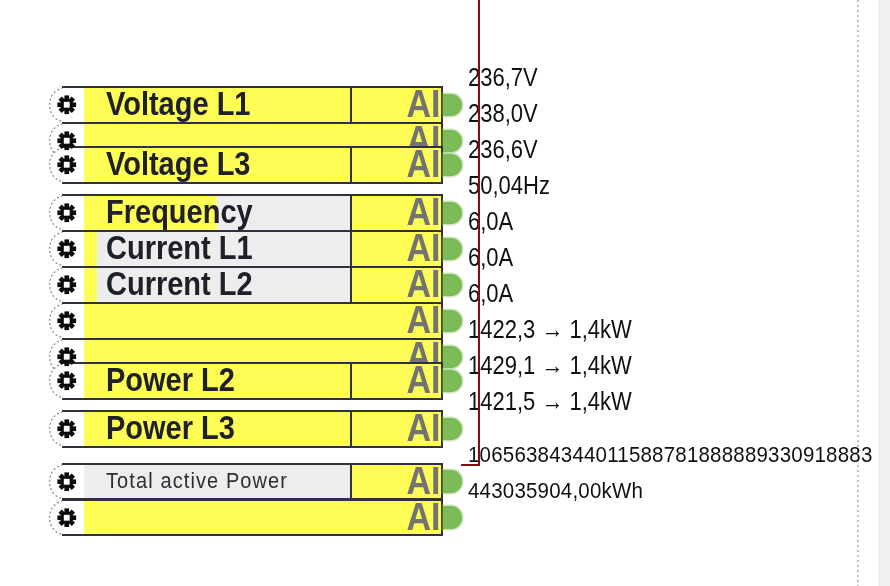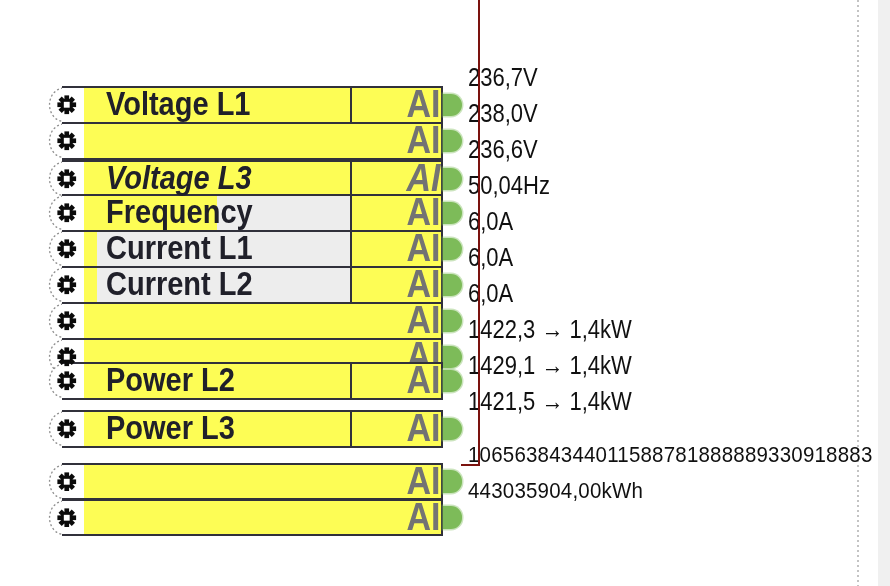--- a/index.html
+++ b/index.html
@@ -230,21 +230,21 @@
               <rect x="-2.4" y="-9.6" width="4.8" height="5" transform="rotate(270)"></rect>
               <rect x="-2.4" y="-9.6" width="4.8" height="5" transform="rotate(315)"></rect>
             </g>
         <circle cx="0" cy="0" r="6.4"></circle>
       </g>
       <rect x="-3" y="-3" width="6" height="6" fill="#ffffff"></rect>
     </svg>
     <div class="out-dot"></div>
   </div>
 
-  <div class="fb-row" style="top: 144px; font-style: italic;">
+  <div class="fb-row" style="top: 130px;">
     <svg class="cap-arc" viewBox="0 0 16 37.5">
       <path d="M 16 2 A 14.6 16.8 0 0 0 16 35.5" fill="#ffffff" stroke="#8e8e8e" stroke-width="1.3" stroke-dasharray="2 2.3"></path>
     </svg>
     <div class="fb-block">
       <div class="gear-zone"></div>
       <div class="label-cell">
         <div class="label-fill" style="width: 266px;"></div>
         <div class="label-text">Voltage L3</div>
       </div>
       <div class="ai-cell"><span class="ai-text">AI</span></div>
@@ -476,20 +476,24 @@
     </svg>
     <div class="out-dot"></div>
   </div>
 
   <div class="fb-row small" style="top: 446.5px;">
     <svg class="cap-arc" viewBox="0 0 16 37.5">
       <path d="M 16 2 A 14.6 16.8 0 0 0 16 35.5" fill="#ffffff" stroke="#8e8e8e" stroke-width="1.3" stroke-dasharray="2 2.3"></path>
     </svg>
     <div class="fb-block">
       <div class="gear-zone"></div>
+      <div class="label-cell">
+        <div class="label-fill" style="width: 0px;"></div>
+        <div class="label-text">Total active Power</div>
+      </div>
       <div class="ai-cell"><span class="ai-text">AI</span></div>
     </div>
     <svg class="gear-svg" viewBox="-10 -10 20 20">
       <g fill="#0b0b0b">
         <g>
               <rect x="-2.4" y="-9.6" width="4.8" height="5" transform="rotate(0)"></rect>
               <rect x="-2.4" y="-9.6" width="4.8" height="5" transform="rotate(45)"></rect>
               <rect x="-2.4" y="-9.6" width="4.8" height="5" transform="rotate(90)"></rect>
               <rect x="-2.4" y="-9.6" width="4.8" height="5" transform="rotate(135)"></rect>
               <rect x="-2.4" y="-9.6" width="4.8" height="5" transform="rotate(180)"></rect>

